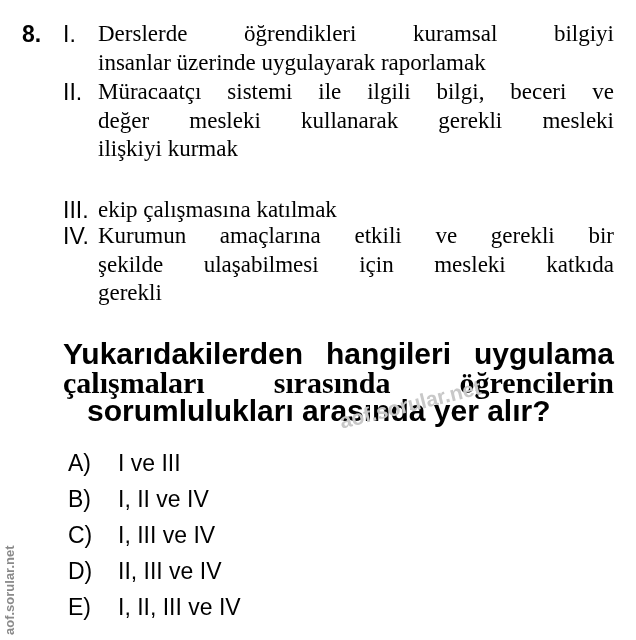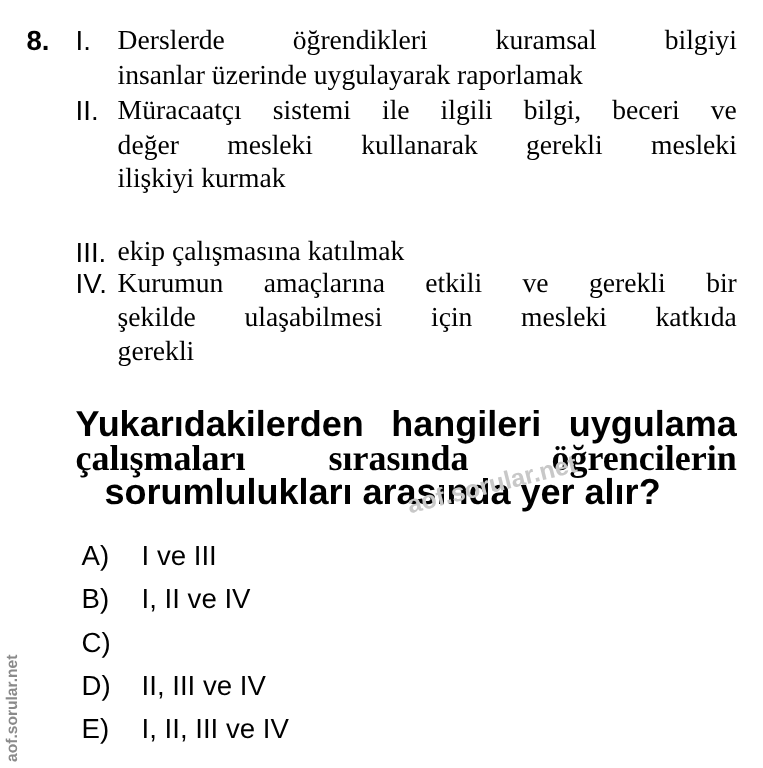--- a/index.html
+++ b/index.html
@@ -81,20 +81,21 @@
   <div class="opt">
     <span class="letter">A)</span>
     <span>I ve III</span>
   </div>
   <div class="opt">
     <span class="letter">B)</span>
     <span>I, II ve IV</span>
   </div>
   <div class="opt">
     <span class="letter">C)</span>
+    <span>I, III ve IV</span>
   </div>
   <div class="opt">
     <span class="letter">D)</span>
     <span>II, III ve IV</span>
   </div>
   <div class="opt">
     <span class="letter">E)</span>
     <span>I, II, III ve IV</span>
   </div>
 </div>

